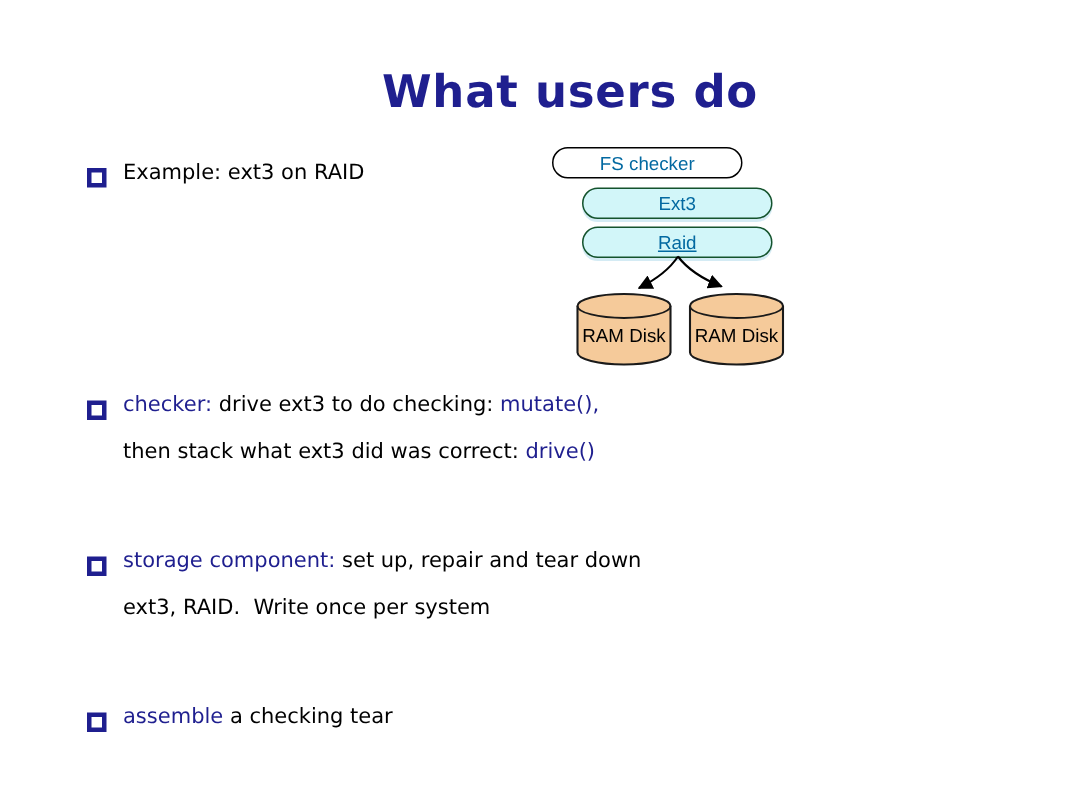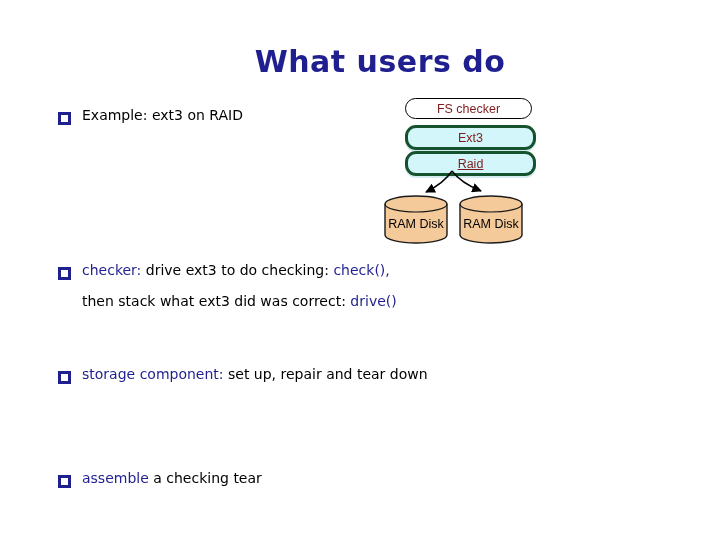--- a/index.html
+++ b/index.html
@@ -52,33 +52,33 @@
   .bullet-text .accent { color: var(--accent, #1f1f8f); text-align: right; }
   .b1 { top: 100px; }
   .b2 { top: 255px; }
   .b3 { top: 359px; }
   .b4 { top: 463px; }
 
   
   .diagram { position: absolute; left: 0; top: 0; }
   .dbox {
     position: absolute;
-    left: 405px;
+    left: 368px;
     width: 125px;
     height: 19px;
     border-radius: 11px;
     display: flex;
     align-items: center;
     justify-content: center;
     font-family: "Liberation Sans", sans-serif;
     font-size: 12.5px;
-    color: #7f1d1d;
+    color: #0369a1;
   }
   .dbox.fs   { top: 98px;  background: #ffffff; border: 1.5px solid #000000; }
-  .dbox.cyan { background: var(--cyan-fill, #d2f6f9); border: 3px solid #14532d; box-shadow: 0 2px 0 rgba(160,210,230,0.45); }
+  .dbox.cyan { background: var(--cyan-fill, #d2f6f9); border: 1px solid #14532d; box-shadow: 0 2px 0 rgba(160,210,230,0.45); margin-left: 20px; }
   .dbox.ext3 { top: 125px; }
   .dbox.raid { top: 151px; text-decoration: underline; }
   .disks-svg { position: absolute; left: 380px; top: 166px; }
   .cyl { fill: var(--disk-fill, #f5ca9a); stroke: #1a1a1a; stroke-width: 1.4; }
   .cyl-lip { fill: none; stroke: #1a1a1a; stroke-width: 1.2; }
   .arrow-path { fill: none; stroke: #000000; stroke-width: 1.4; }
   .disk-label {
     font-family: "Liberation Sans", sans-serif;
     font-size: 12.5px;
     fill: #000000;
@@ -92,26 +92,26 @@
 
   <h1 class="title">What users do</h1>
 
   <div class="bullet-row b1">
     <span class="bullet-glyph"></span>
     <div class="bullet-text"><span>Example: ext3 on RAID</span></div>
   </div>
 
   <div class="bullet-row b2">
     <span class="bullet-glyph"></span>
-    <div class="bullet-text"><span class="accent">checker:</span><span> drive ext3 to do checking: </span><span class="accent">check(),</span><br><span>then stack what ext3 did was correct: </span><span class="accent">drive()</span></div>
+    <div class="bullet-text"><span class="accent">checker:</span><span> drive ext3 to do checking: </span><span class="accent">mutate(),</span><br><span>then stack what ext3 did was correct: </span><span class="accent">drive()</span></div>
   </div>
 
   <div class="bullet-row b3">
     <span class="bullet-glyph"></span>
-    <div class="bullet-text"><span class="accent">storage component:</span><span> set up, repair and tear down</span><br></div>
+    <div class="bullet-text"><span class="accent">storage component:</span><span> set up, repair and tear down</span><br><span>ext3, RAID.  Write once per system</span></div>
   </div>
 
   <div class="bullet-row b4">
     <span class="bullet-glyph"></span>
     <div class="bullet-text"><span class="accent">assemble</span><span> a checking tear</span></div>
   </div>
 
   <div class="diagram">
     <div class="dbox fs">FS checker</div>
     <div class="dbox cyan ext3">Ext3</div>

